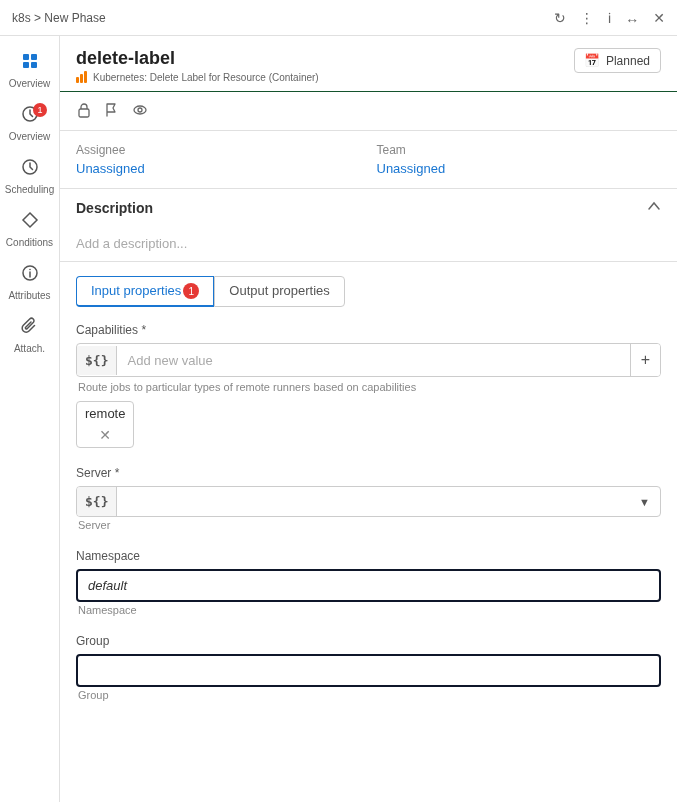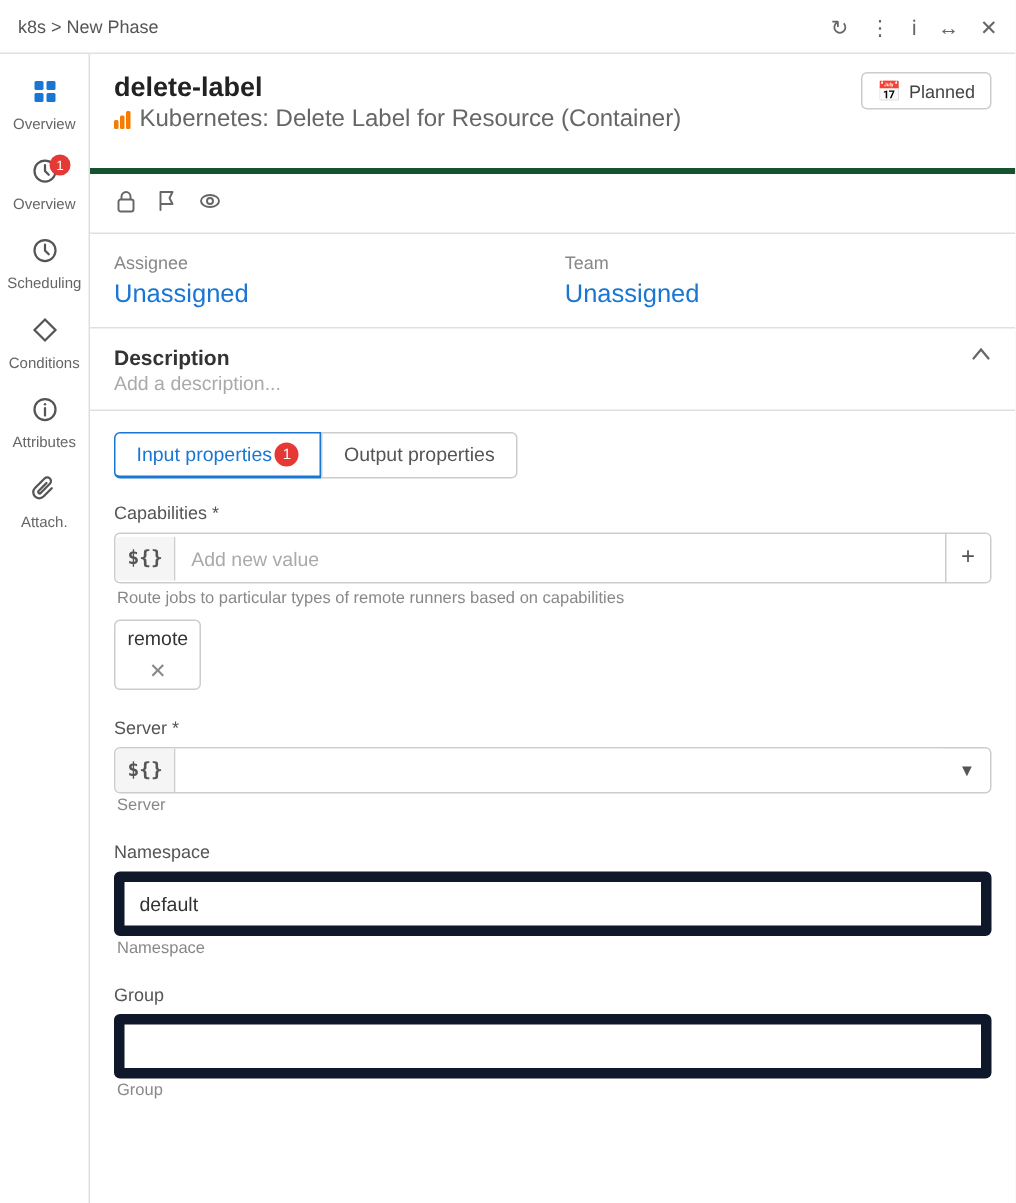--- a/index.html
+++ b/index.html
@@ -62,27 +62,27 @@
       display: flex;
       align-items: center;
       justify-content: center;
     }
 
     
     .content-area { flex: 1; display: flex; flex-direction: column; overflow: hidden; background: #fff; }
 
     
     .header {
-      padding: 12px 16px 23px 16px;
-      border-bottom: 4px solid #14532d;
+      padding: 12px 16px 8px 16px;
+      border-bottom: 1px solid #14532d;
       flex-shrink: 0;
     }
     .header-top { display: flex; align-items: flex-start; justify-content: space-between; }
     .header-title { font-size: 18px; font-weight: 700; color: #222; }
-    .header-subtitle { display: flex; align-items: center; gap: 6px; margin-top: 2px; color: #666; font-size: 16px; }
+    .header-subtitle { display: flex; align-items: center; gap: 6px; margin-top: 2px; color: #666; font-size: 10px; }
     .header-subtitle .k8s-icon { display: flex; align-items: center; }
     .k8s-bars { display: flex; gap: 1px; align-items: flex-end; }
     .k8s-bar { width: 3px; background: #f57c00; border-radius: 1px; }
     .k8s-bar:nth-child(1) { height: 6px; }
     .k8s-bar:nth-child(2) { height: 9px; }
     .k8s-bar:nth-child(3) { height: 12px; }
 
     .planned-badge {
       display: flex;
       align-items: center;
@@ -109,31 +109,31 @@
     
     .assignee-section {
       display: flex;
       gap: 16px;
       padding: 12px 16px;
       border-bottom: 1px solid #e0e0e0;
       flex-shrink: 0;
     }
     .assignee-col { flex: 1; }
     .assignee-label { font-size: 12px; color: #888; margin-bottom: 4px; }
-    .assignee-value { color: #1976d2; font-size: 17px; cursor: pointer; }
+    .assignee-value { color: #1976d2; font-size: 13px; cursor: pointer; }
 
     
     .description-section {
       padding: 10px 16px;
       border-bottom: 1px solid #e0e0e0;
       flex-shrink: 0;
     }
     .section-header { display: flex; align-items: center; justify-content: space-between; }
     .section-title { font-size: 14px; font-weight: 600; color: #333; }
-    .desc-placeholder { color: #aaa; font-size: 13px; margin-top: 2px; }
+    .desc-placeholder { color: #aaa; font-size: 13px; margin-top: 20px; }
 
     
     .scrollable { flex: 1; overflow-y: auto; padding: 0; }
     .scrollable::-webkit-scrollbar { width: 8px; }
     .scrollable::-webkit-scrollbar-track { background: #f0f0f0; }
     .scrollable::-webkit-scrollbar-thumb { background: #ccc; border-radius: 4px; }
 
     
     .tabs-section { padding: 14px 16px 0 16px; }
     .tabs-row { display: flex; gap: 0; }
@@ -215,26 +215,27 @@
       font-size: 13px;
       color: #333;
       background: #fff;
       appearance: none;
       cursor: pointer;
     }
     .select-arrow { padding: 7px 10px; color: #555; font-size: 11px; }
 
     .plain-input {
       width: 100%;
-      border: 7px solid #0f172a;
+      border: 2px solid #0f172a;
       border-radius: 4px;
       padding: 7px 10px;
       font-size: 13px;
       color: #333;
       outline: none;
+      font-style: italic;
     }
     .plain-input::placeholder { color: #aaa; }
 
     .field-underline-label { font-size: 11px; color: #888; margin-top: 2px; padding-left: 2px; }
   </style>
 </head>
 <body>
 
 <div class="title-bar">
   <div class="title-bar-left">

